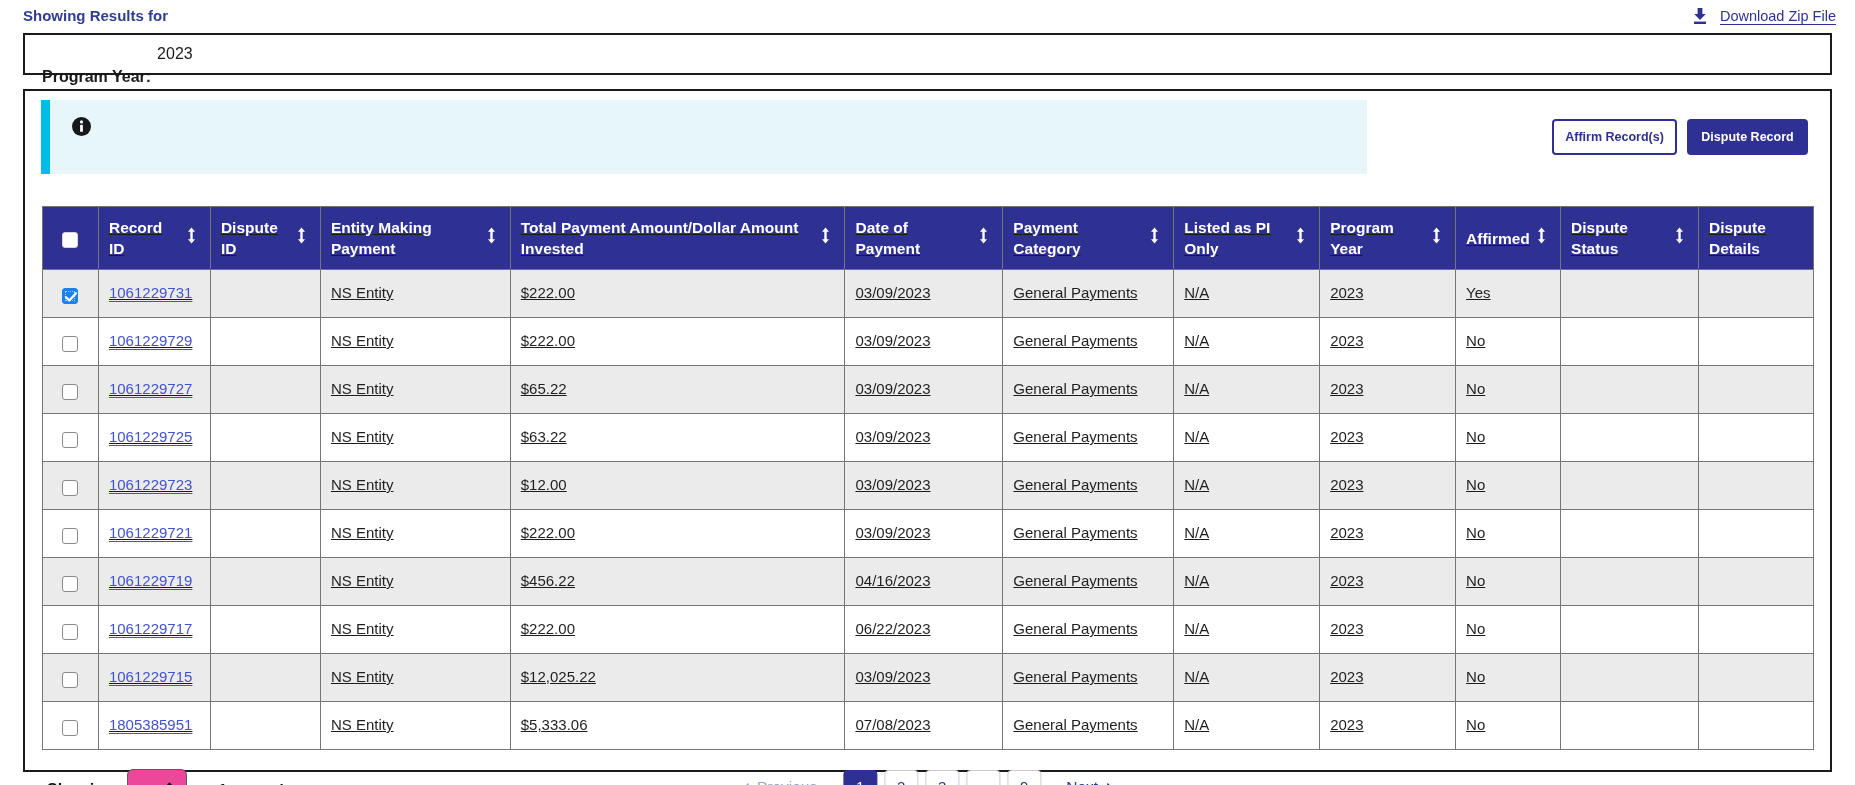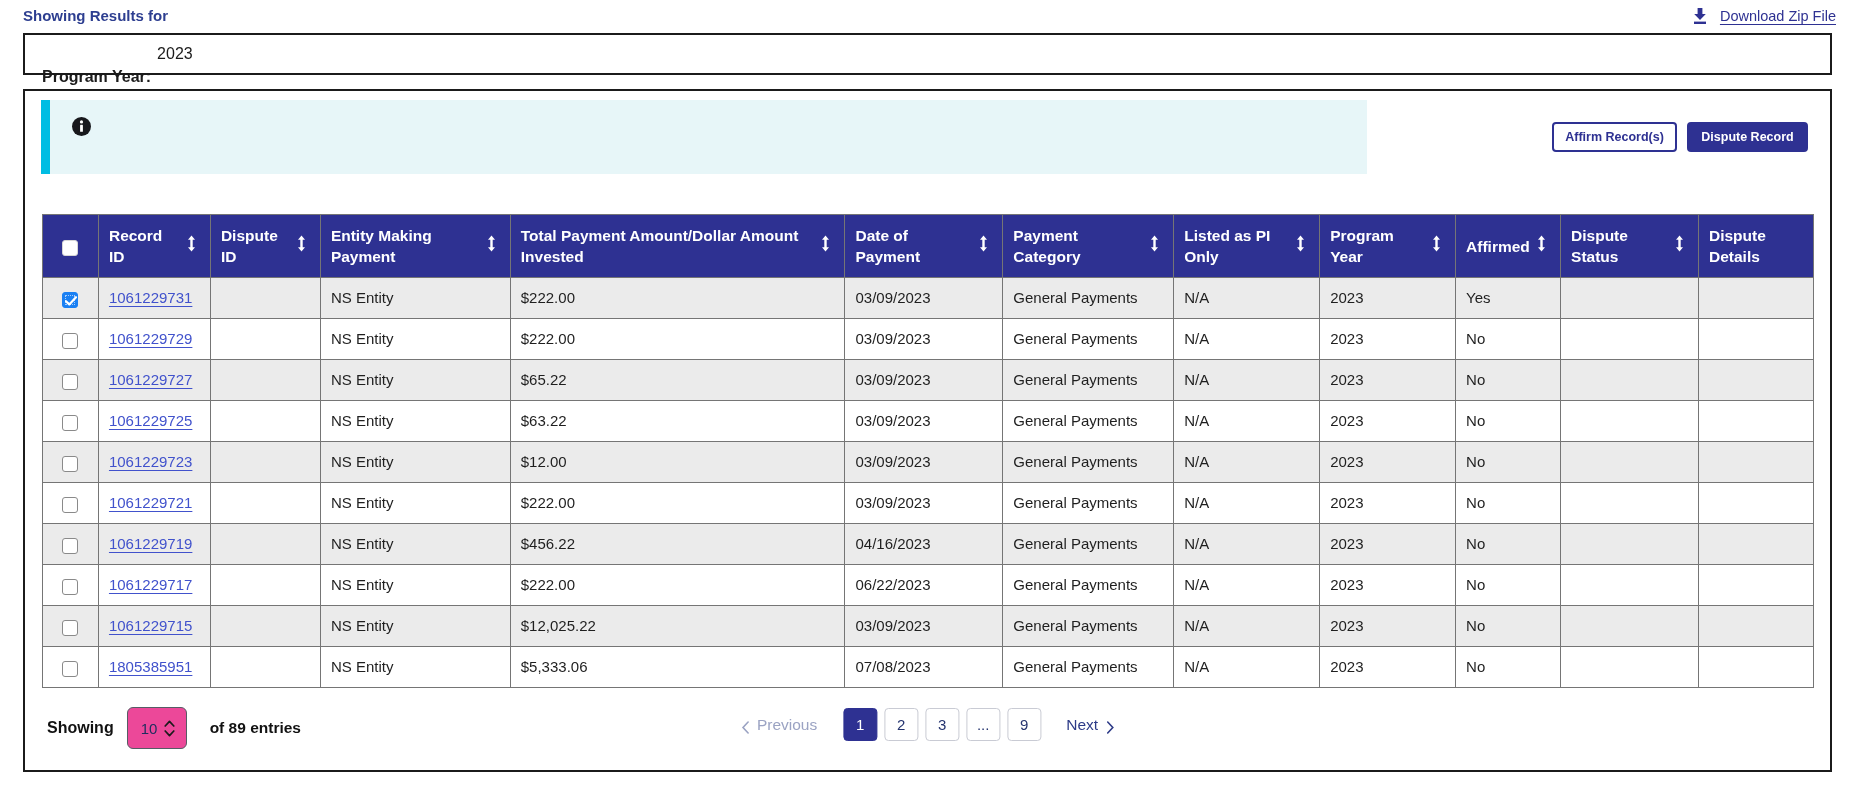--- a/index.html
+++ b/index.html
@@ -34,35 +34,35 @@
   .banner-row { display: flex; align-items: center; justify-content: space-between; }
   .info-banner {
     width: 1326px; min-height: 74px; background: #e7f6f8;
     border-left: 9px solid #00bde3;
     padding: 15px 20px 15px 22px;
     display: flex; align-items: flex-start; gap: 8px;
   }
   .info-icon { margin-top: 2px; flex: 0 0 auto; }
   .info-text { font-size: 14.5px; line-height: 22px; color: #21252d; }
   .actions { display: flex; gap: 10px; padding-right: 6px; }
-  .btn { font-family: inherit; font-size: 12.5px; font-weight: bold; border-radius: 4px; height: 30px; cursor: pointer; }
+  .btn { font-family: inherit; font-size: 12.5px; font-weight: bold; border-radius: 4px; height: 36px; cursor: pointer; }
   .btn-affirm { background: #fff; color: #2e3192; border: 2px solid #2e3192; width: 125px; white-space: nowrap; }
   .btn-dispute { background: #2e3192; color: #fff; border: 2px solid #2e3192; width: 121px; white-space: nowrap; }
   
-  table { border-collapse: collapse; table-layout: fixed; margin-top: 40px; margin-left: 1px; }
+  table { border-collapse: collapse; table-layout: fixed; margin-top: 32px; margin-left: 1px; text-decoration: underline; }
   th, td { border: 1px solid #757575; overflow: hidden; }
   thead th {
     background: #2e3192; color: #ffffff; font-size: 15.5px; font-weight: bold;
     text-align: left; vertical-align: middle; height: 63px;
     padding: 6px 24px 6px 10px; line-height: 21px; position: relative;
     border-color: #757575;
   }
   thead th.no-pad { padding-right: 6px; }
   .sort-icon { position: absolute; right: 14px; top: 50%; transform: translateY(-50%); }
-  tbody tr { height: 41px; }
+  tbody tr { height: 48px; }
   tbody td { font-size: 15px; color: #1f1f1f; padding: 2px 10px 4px 10px; vertical-align: middle; background: #fff; }
   tbody tr.odd td { background: #ebebeb; }
   td.cb-cell, th.cb-cell { text-align: center; padding: 2px 0 0 0; vertical-align: middle; }
   .record-link { color: #4152cc; text-decoration: underline; text-underline-offset: 2.5px; cursor: pointer; }
   
   .cbx { display: inline-block; width: 16px; height: 16px; border: 1px solid #8a8a8a; border-radius: 3px; background: #fff; vertical-align: middle; }
   .cbx-header { border-color: #d6d6d6; }
   .cbx-checked { background: #1a80f3; border: 1px solid #1a80f3; position: relative; outline: 1px dotted #a8cdfb; outline-offset: -4px; }
   .cbx-checked svg { position: absolute; left: 2px; top: 3px; }
   

